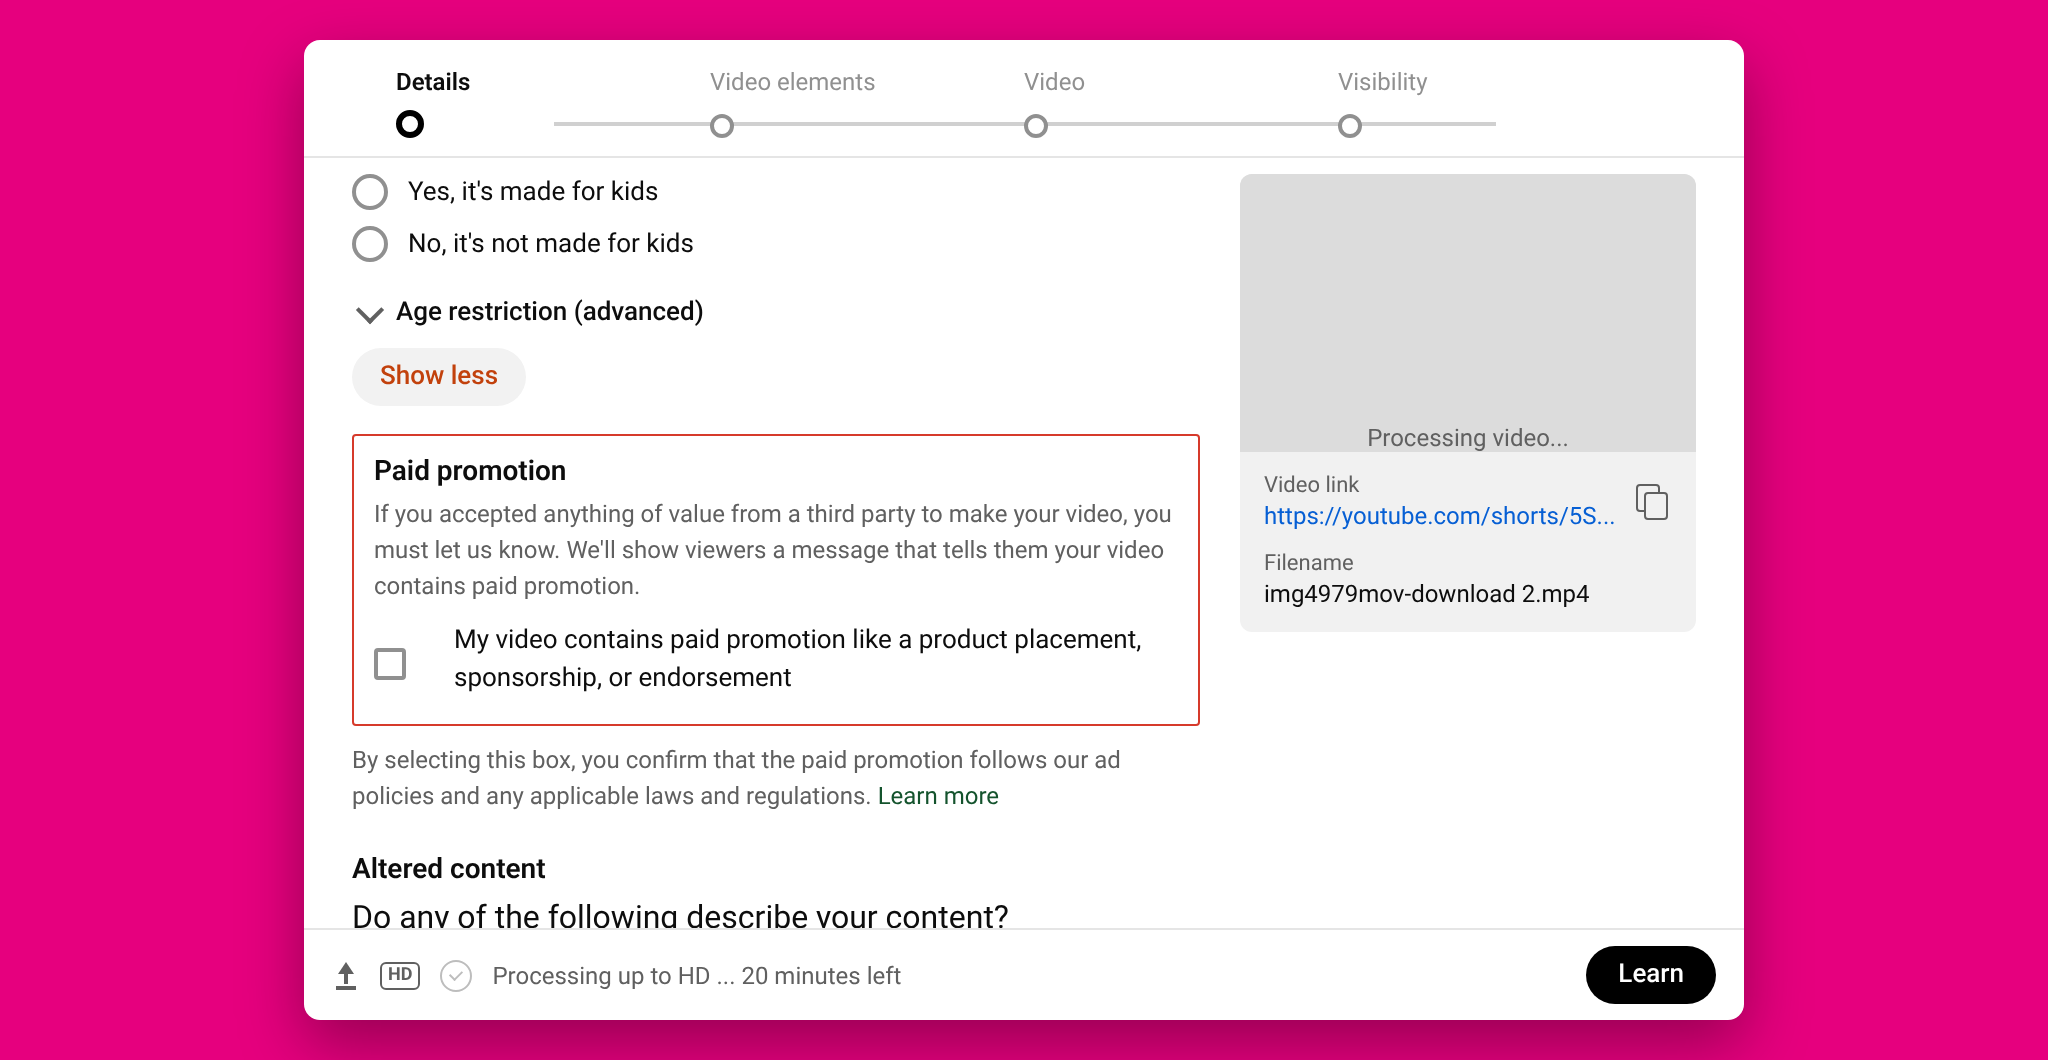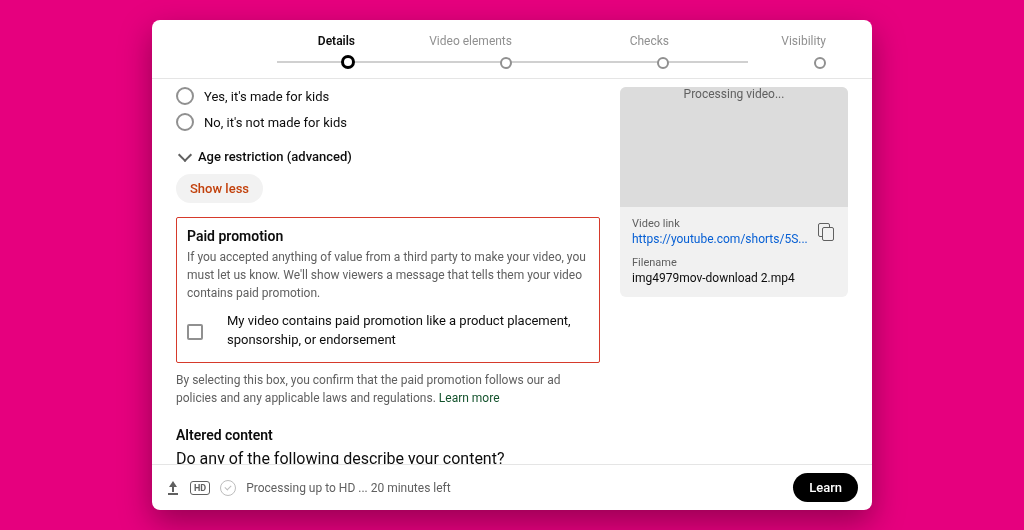--- a/index.html
+++ b/index.html
@@ -24,21 +24,21 @@
   }
 
   
   .stepper {
     display:flex;
     align-items:flex-start;
     padding:14px 46px 8px;
     border-bottom:1px solid #e5e5e5;
     position:relative;
   }
-  .step { flex:1; text-align:right; position:relative; }
+  .step { flex:1; text-align:left; position:relative; }
   .step-label { font-size:12px; color:#909090; margin-bottom:6px; display:block; }
   .step.active .step-label { color:#0d0d0d; font-weight:600; }
   .dots-row { position:relative; height:16px; }
   .step-dot {
     width:12px; height:12px; border-radius:50%;
     background:#fff; border:2px solid #909090;
     display:inline-block;
   }
   .step.active .step-dot {
     width:14px; height:14px; border:3px solid #000;
@@ -86,21 +86,21 @@
   .check-row .lbl { color:#0d0d0d; font-size:13px; line-height:1.45; }
 
   .disclaim { color:#606060; font-size:12px; line-height:1.5; margin-top:8px; }
   .disclaim a { color:#14532d; text-decoration:none; }
 
   .altered { margin-top:20px; }
   .altered .q { font-size:16px; color:#0d0d0d; margin-top:6px; }
 
   
   .preview-card { background:#f1f1f1; border-radius:6px; overflow:hidden; }
-  .thumb { height:120px; background:#dcdcdc; display:flex; align-items:flex-start; justify-content:center; color:#606060; font-size:12px; }
+  .thumb { height:139px; background:#dcdcdc; display:flex; align-items:flex-end; justify-content:center; color:#606060; font-size:12px; }
   .meta { padding:10px 12px 12px; }
   .meta-label { font-size:11px; color:#606060; margin-bottom:2px; }
   .link { font-size:12px; color:#065fd4; white-space:nowrap; overflow:hidden; text-overflow:ellipsis; }
   .link-row { display:flex; align-items:center; justify-content:space-between; gap:7px; }
   .copy-icon { width:18px; height:18px; flex:none; position:relative; }
   .copy-icon::before, .copy-icon::after {
     content:""; position:absolute; border:1.5px solid #606060; border-radius:2px;
   }
   .copy-icon::before { width:10px; height:12px; left:0; top:0; }
   .copy-icon::after  { width:10px; height:12px; left:4px; top:4px; background:#f1f1f1; }
@@ -144,21 +144,21 @@
       </div>
     </div>
     <div class="step">
       <span class="step-label">Video elements</span>
       <div class="dots-row"><span class="step-dot"></span>
         <span class="connector" style="left:-50%; right:50%;"></span>
         <span class="connector" style="left:50%; right:-50%;"></span>
       </div>
     </div>
     <div class="step">
-      <span class="step-label">Checks</span>
+      <span class="step-label">Video</span>
       <div class="dots-row"><span class="step-dot"></span>
         <span class="connector" style="left:-50%; right:50%;"></span>
         <span class="connector" style="left:50%; right:-50%;"></span>
       </div>
     </div>
     <div class="step">
       <span class="step-label">Visibility</span>
       <div class="dots-row"><span class="step-dot"></span>
         <span class="connector" style="left:-50%; right:50%;"></span>
       </div>

